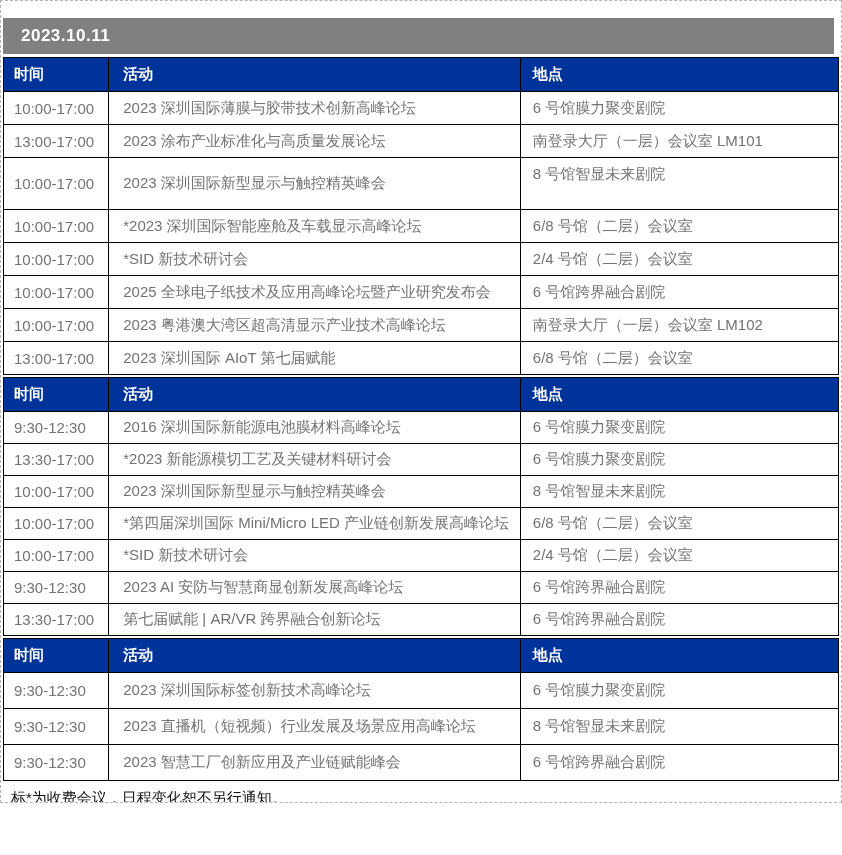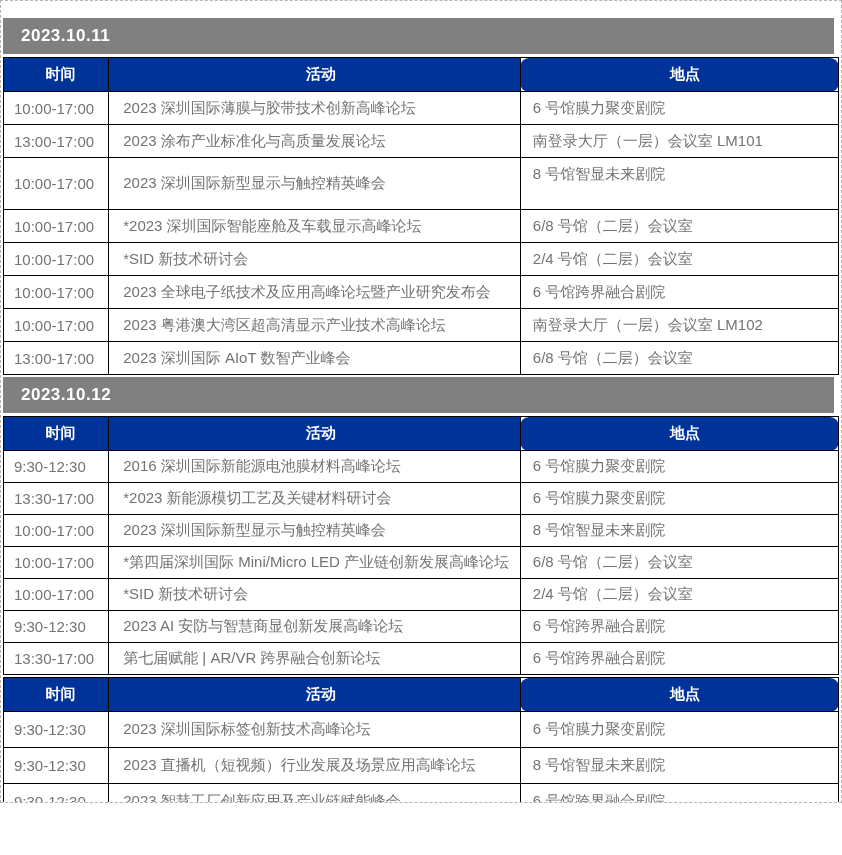--- a/index.html
+++ b/index.html
@@ -16,29 +16,29 @@
     padding-left:18px; margin:0 5px 3px 0;
     letter-spacing:0.5px;
   }
   table.sched {
     width:100%; border-collapse:collapse; table-layout:fixed;
     margin:0 0 2px 0;
   }
   table.sched th, table.sched td { border:1px solid #000; box-sizing:border-box; }
   table.sched thead tr { background:#003399; height:34px; }
   table.sched th {
-    color:#ffffff; text-align:center; font-size:15px; font-weight:bold;
+    color:#ffffff; text-align:left; font-size:15px; font-weight:bold;
   }
   table.sched td { font-size:15px; color:#737373; background:#ffffff; }
   col.c-time { width:12.6%; }
   col.c-act  { width:49.3%; }
   col.c-loc  { width:38.1%; }
   th.h-time, td.t { padding-left:10px; }
   th.h-act,  td.a { padding-left:14px; }
-  th.h-loc,  td.l { padding-left:12px;border-radius:9px; }
+  th.h-loc,  td.l { padding-left:12px; }
   table.s1 tbody tr { height:33px; }
   table.s2 tbody tr { height:32px; }
   table.s3 tbody tr { height:36px; }
   tr.tall { height:52px !important; }
   td.vtop { vertical-align:top; padding-top:7px; }
   .wavy {
     text-decoration-style:wavy;
     text-decoration-color:#cc2222; text-decoration-skip-ink:none;
     text-underline-offset:3px;
   }
@@ -86,39 +86,36 @@
         <td class="a">*2023 深圳国际智能座舱及车载显示高峰论坛</td>
         <td class="l">6/8 号馆（二层）会议室</td>
       </tr>
       <tr>
         <td class="t">10:00-17:00</td>
         <td class="a">*SID 新技术研讨会</td>
         <td class="l">2/4 号馆（二层）会议室</td>
       </tr>
       <tr>
         <td class="t">10:00-17:00</td>
-        <td class="a">2023 全球电子纸技术及应用高峰论坛暨产业研究发布会</td>
+        <td class="a">2025 全球电子纸技术及应用高峰论坛暨产业研究发布会</td>
         <td class="l">6 号馆跨界融合剧院</td>
       </tr>
       <tr>
         <td class="t">10:00-17:00</td>
         <td class="a">2023 粤港澳大湾区超高清显示产业技术高峰论坛</td>
         <td class="l">南登录大厅（一层）会议室 LM102</td>
       </tr>
       <tr>
         <td class="t">13:00-17:00</td>
-        <td class="a"><span>2023 深圳国际 </span><span class="wavy">AIoT</span><span> 数智产业峰会</span></td>
+        <td class="a"><span>2023 深圳国际 </span><span class="wavy">AIoT</span><span> 第七届赋能</span></td>
         <td class="l">6/8 号馆（二层）会议室</td>
       </tr>
     </tbody>
   </table>
 
-  <div class="band">
-    <span>2023.10.12</span>
-  </div>
   <table class="sched s2">
     <colgroup>
         <col class="c-time">
         <col class="c-act">
         <col class="c-loc">
       </colgroup>
     <thead>
       <tr>
         <th class="h-time">时间</th>
         <th class="h-act">活动</th>

